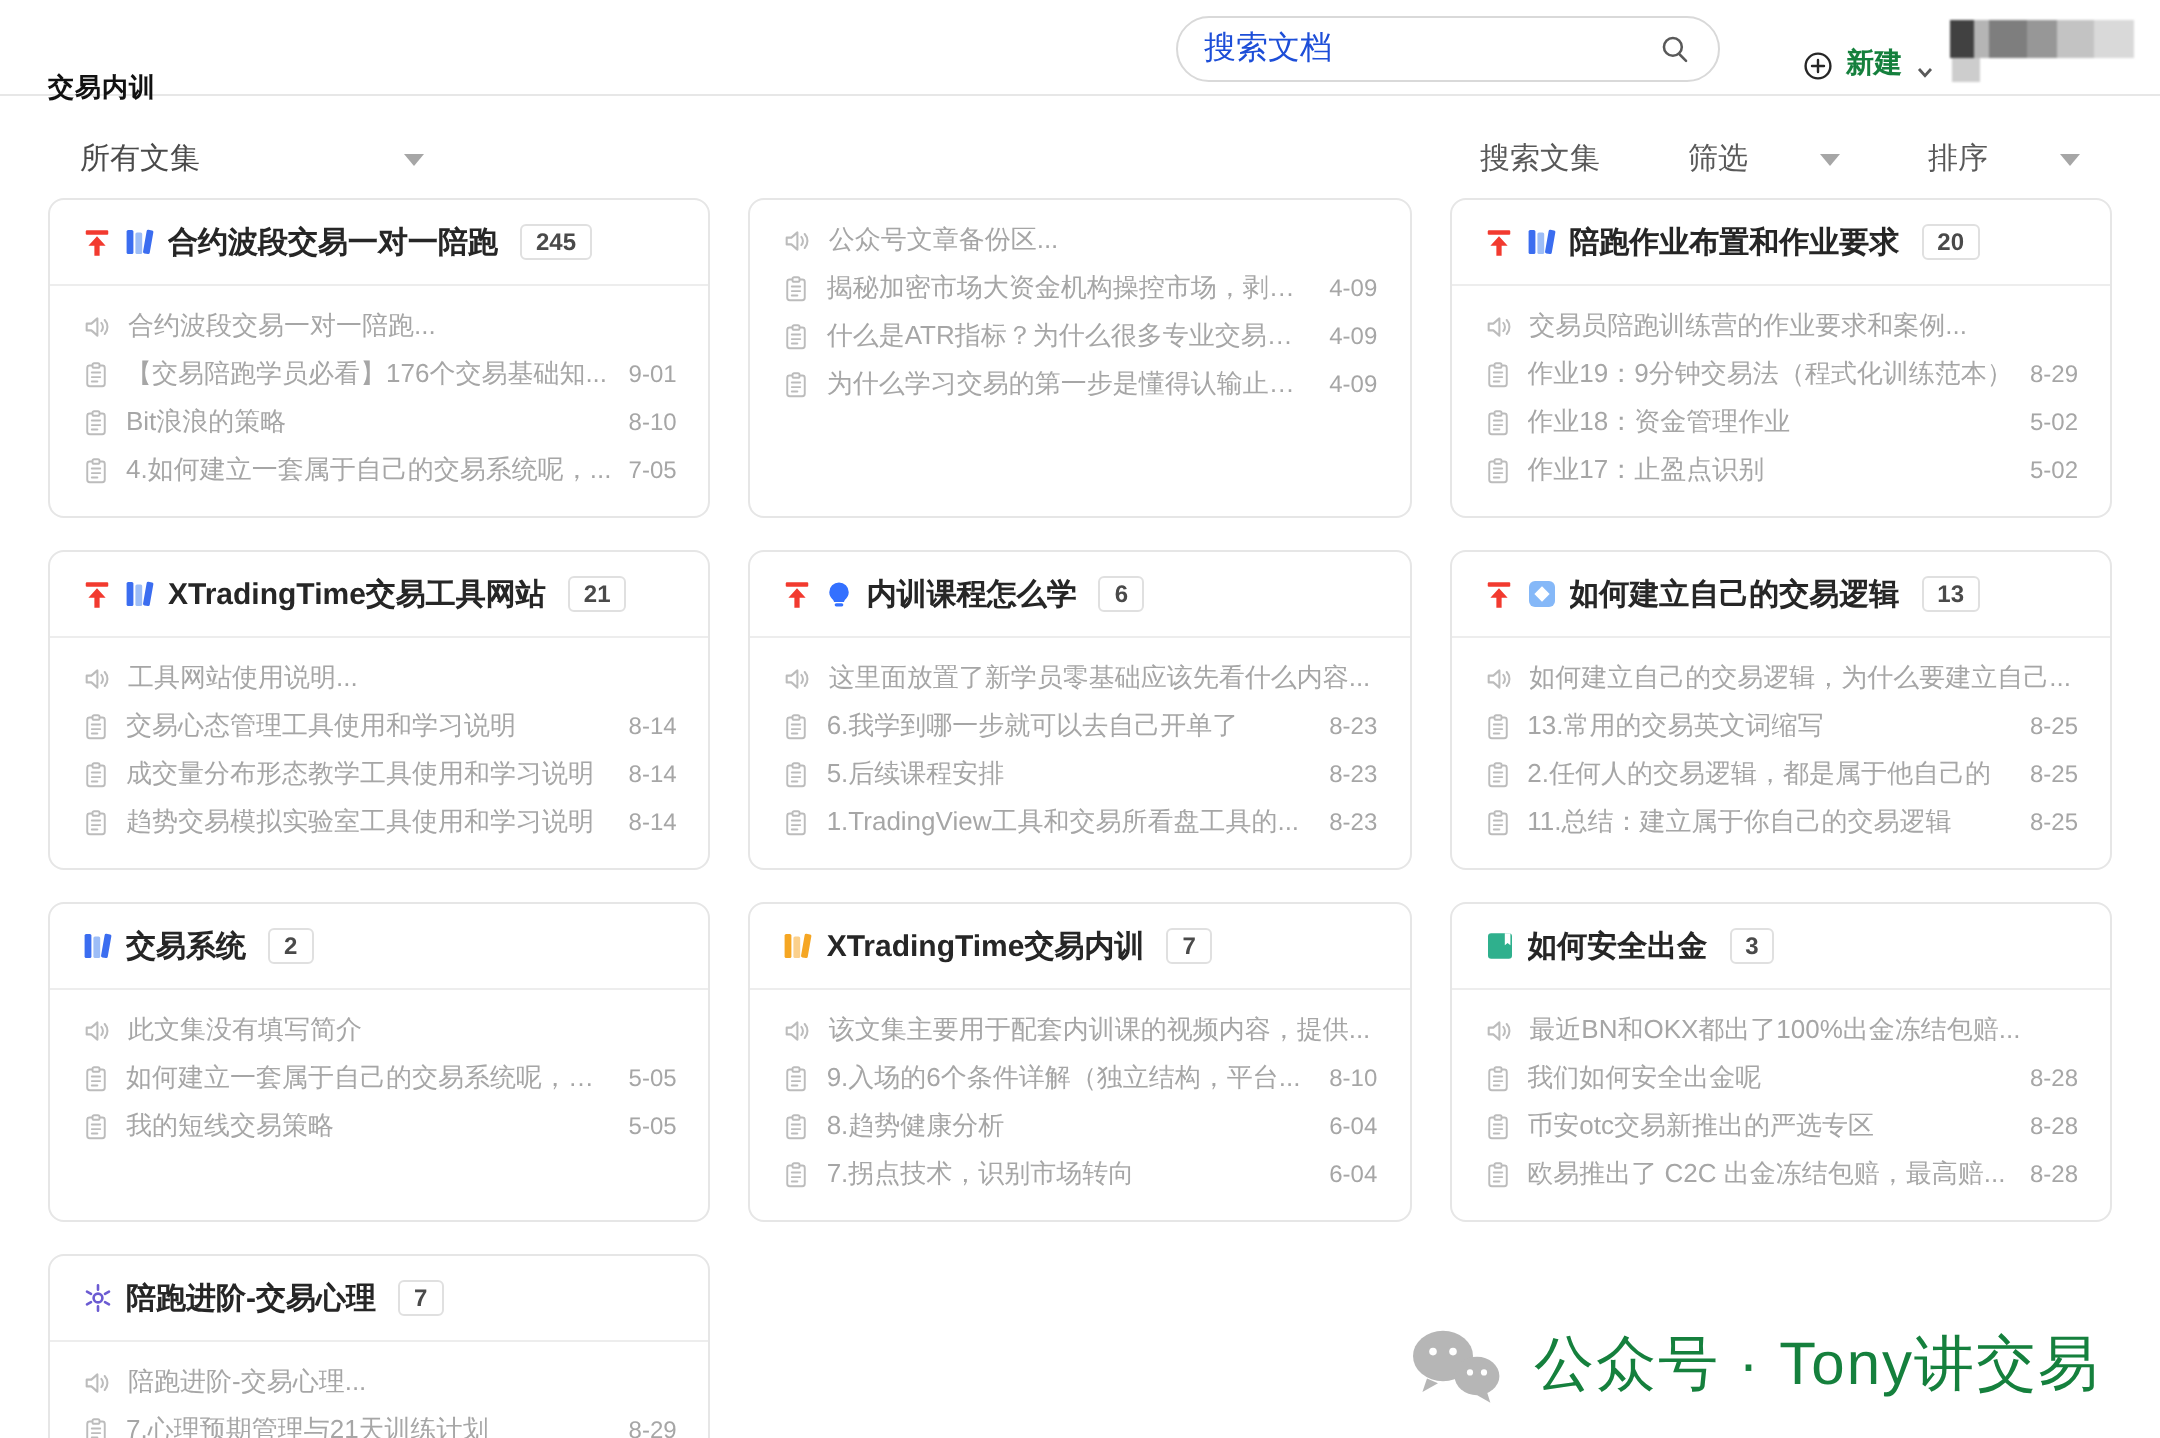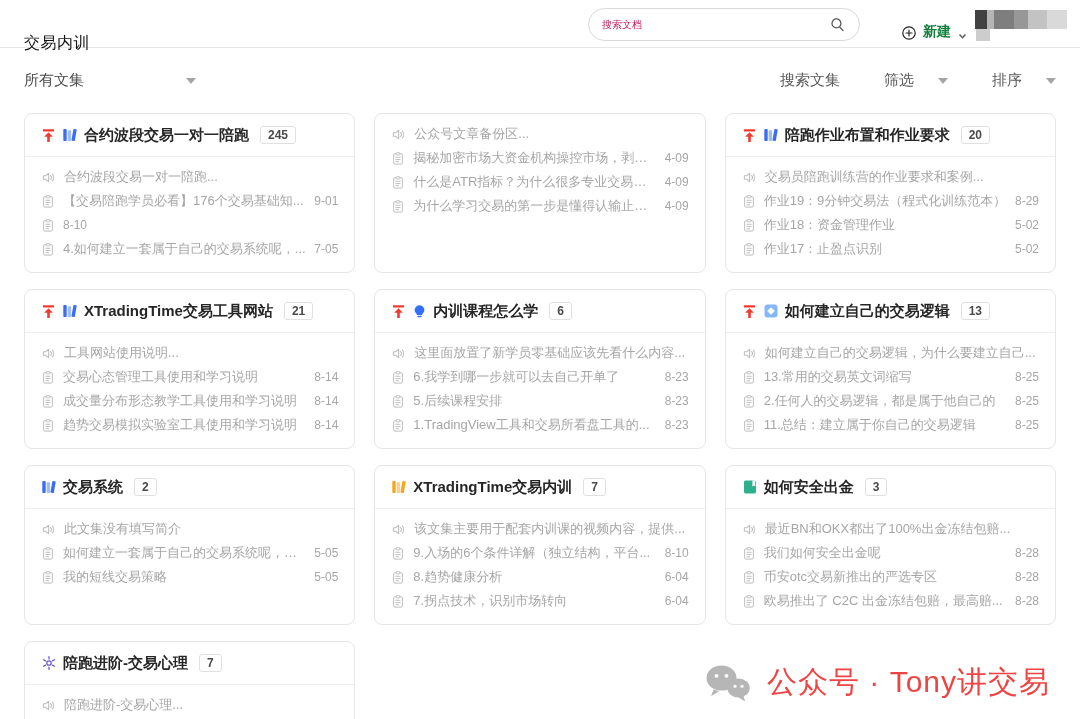--- a/index.html
+++ b/index.html
@@ -2,40 +2,40 @@
 <html><head>
 <meta charset="utf-8">
 <style>
   * { margin:0; padding:0; box-sizing:border-box; }
   html,body { width:1080px; height:719px; overflow:hidden; background:#fff;
     font-family:"Liberation Sans","DejaVu Sans",sans-serif; color:#262626; position:relative; }
 
   
   .topbar { height:48px; border-bottom:1px solid #e7e7e7; position:relative;
     display:flex; align-items:center; padding:0 24px; background:#fff; }
-  .logo { font-size:16px; font-weight:normal; color:#111; letter-spacing:.5px;margin-top:40px; }
+  .logo { font-size:13px; font-weight:bold; color:#111; letter-spacing:.5px;margin-top:40px; }
   .search { position:absolute; left:588px; top:8px; width:272px; height:33px;
     border:1px solid #d9d9d9; border-radius:17px; display:flex; align-items:center;
     justify-content:space-between; padding:0 13px; background:#fff; }
-  .search-ph { color:#be185d; font-size:10px; }
+  .search-ph { color:#1d4ed8; font-size:16px; }
   .new-btn { position:absolute; left:901px; top:8px; height:33px; display:flex;
     align-items:flex-end; gap:6px; font-size:14px; font-weight:600; color:#15803d; cursor:pointer; }
   .redacted { position:absolute; left:975px; top:10px; width:92px; height:19px;
     background:linear-gradient(90deg,#414141 0 13%,#b5b5b5 13% 21%,#7e7e7e 21% 42%,#979797 42% 58%,#c3c3c3 58% 78%,#d9d9d9 78% 100%);
     filter:blur(.6px); }
   .redacted::after { content:""; position:absolute; left:1px; top:19px; width:14px; height:12px;
     background:#cdcdcd; }
 
   
-  .toolbar { height:32px; margin-top:23px; padding:0 24px; display:flex;
-    align-items:flex-start; justify-content:space-between; }
+  .toolbar { height:32px; margin-top:9px; padding:0 40px; display:flex;
+    align-items:flex-end; justify-content:space-between; }
   .coll-filter { width:172px; display:flex; align-items:center; justify-content:space-between;
     font-size:15px; color:#4a4a4a; cursor:pointer; }
   .tb-right { display:flex; align-items:center; gap:44px; font-size:15px; color:#595959; }
-  .dd { display:flex; align-items:center; gap:24px; cursor:pointer; }
+  .dd { display:flex; align-items:center; gap:36px; cursor:pointer; }
   .caret { width:0; height:0; border-left:5px solid transparent; border-right:5px solid transparent;
     border-top:6px solid #a6a6a6; }
 
   
   .grid { padding:10px 24px 0; display:grid; grid-template-columns:repeat(3,1fr);
     grid-auto-rows:160px; gap:16px 19px; }
   .card { background:#fff; border:1px solid #e6e6e6; border-radius:8px; overflow:hidden; }
   .card-header { height:43px; display:flex; align-items:center; gap:6px;
     padding:0 16px; border-bottom:1px solid #ededed; }
   .card-title { font-size:15px; font-weight:bold; color:#262626; white-space:nowrap;
@@ -44,21 +44,21 @@
     font-size:12px; font-weight:600; color:#4a4a4a; flex:none; }
   .card-list { padding:8px 16px 0; }
   .item { height:24px; display:flex; align-items:center; gap:8px; font-size:13px;
     color:#a6a6a6; cursor:pointer; }
   .item .txt { flex:1; white-space:nowrap; overflow:hidden; text-overflow:ellipsis; }
   .item .date { font-size:12px; color:#a6a6a6; flex:none; }
   .icn { display:inline-flex; flex:none; line-height:0; }
 
   
   .watermark { position:absolute; right:30px; bottom:16px; display:flex; align-items:center;
-    gap:15px; color:#ef4444; font-size:30px; letter-spacing:1px; }
+    gap:15px; color:#15803d; font-size:30px; letter-spacing:1px; }
 </style>
 </head>
 <body>
 
 <header class="topbar">
   <div class="logo">交易内训</div>
 
   <div class="search">
     <span class="search-ph">搜索文档</span>
     <span class="icn">
@@ -150,20 +150,21 @@
           <span class="date">9-01</span>
         </div>
         <div class="item">
           <span class="icn">
             <svg width="14" height="15" viewBox="0 0 16 16" fill="none" stroke="#bcbcbc" stroke-width="1.1">
       <rect x="3" y="2.6" width="10" height="11.8" rx="1.4"></rect>
       <rect x="6" y="1.3" width="4" height="2.6" rx="0.9" fill="#fff"></rect>
       <path d="M5.6 6.6 h4.8 M5.6 9.2 h4.8 M5.6 11.7 h3.2" stroke-linecap="round"></path>
             </svg>
           </span>
+          <span class="txt">Bit浪浪的策略</span>
           <span class="date">8-10</span>
         </div>
         <div class="item">
           <span class="icn">
             <svg width="14" height="15" viewBox="0 0 16 16" fill="none" stroke="#bcbcbc" stroke-width="1.1">
       <rect x="3" y="2.6" width="10" height="11.8" rx="1.4"></rect>
       <rect x="6" y="1.3" width="4" height="2.6" rx="0.9" fill="#fff"></rect>
       <path d="M5.6 6.6 h4.8 M5.6 9.2 h4.8 M5.6 11.7 h3.2" stroke-linecap="round"></path>
             </svg>
           </span>

